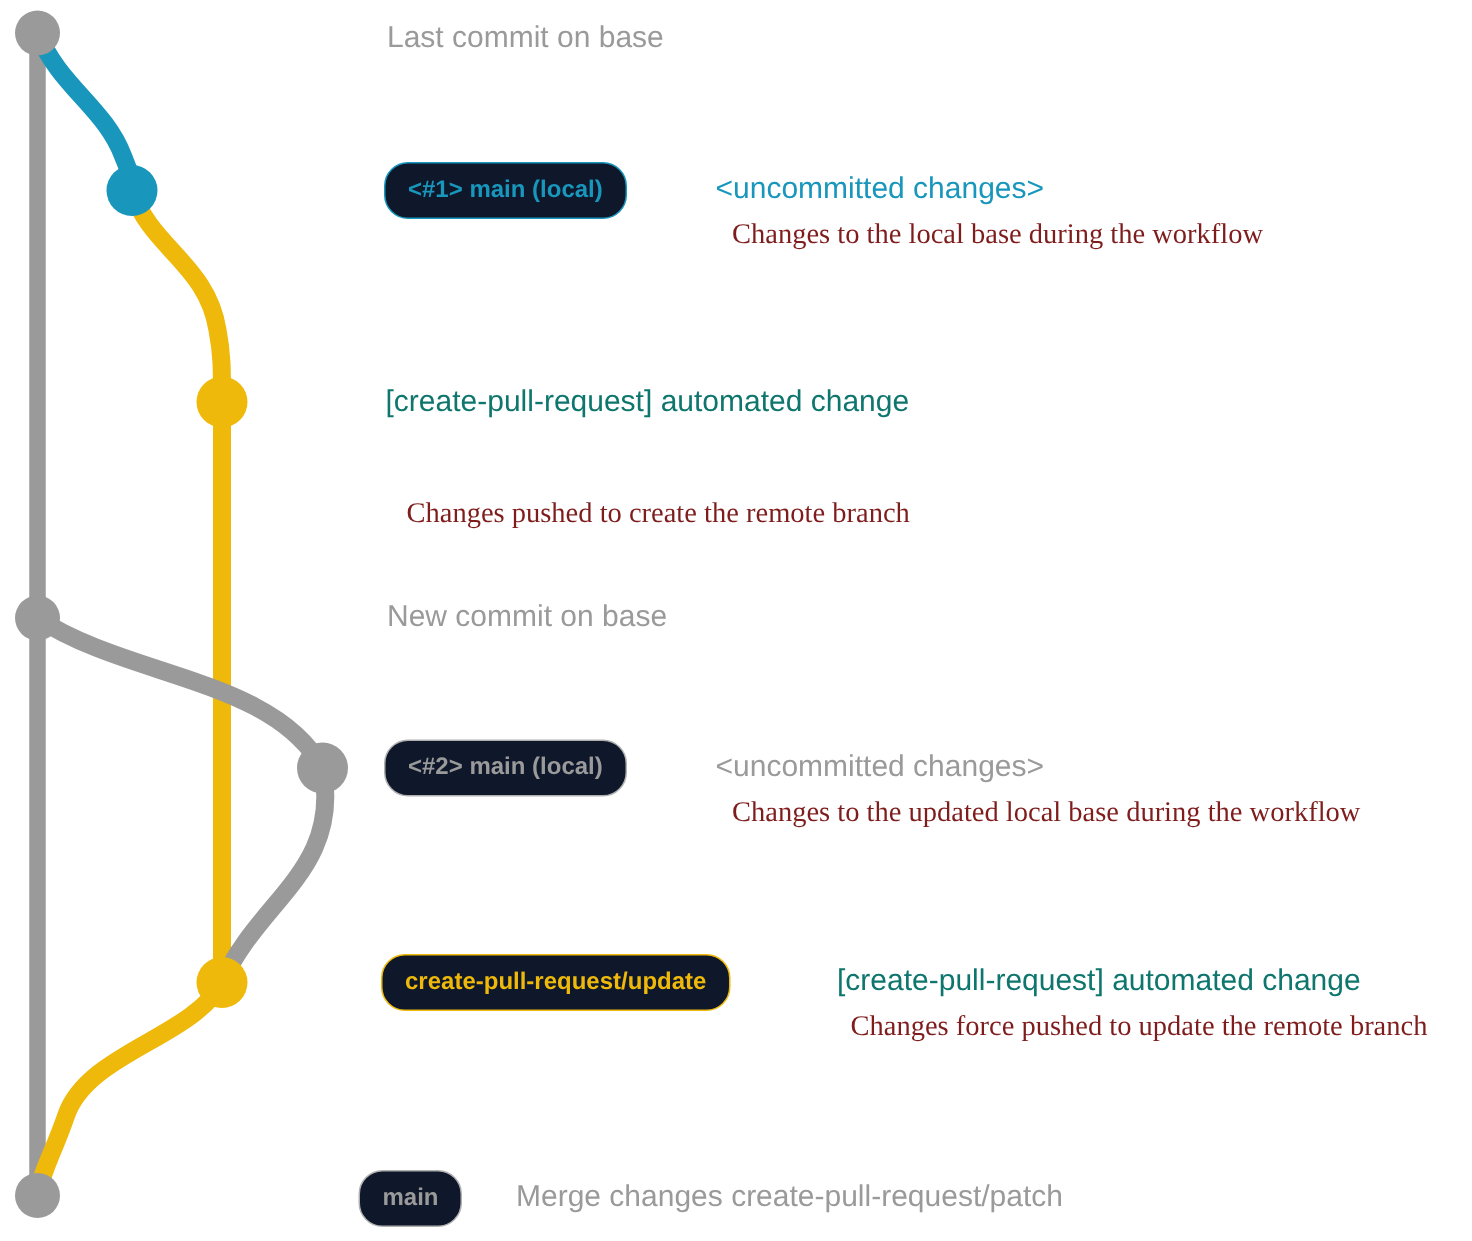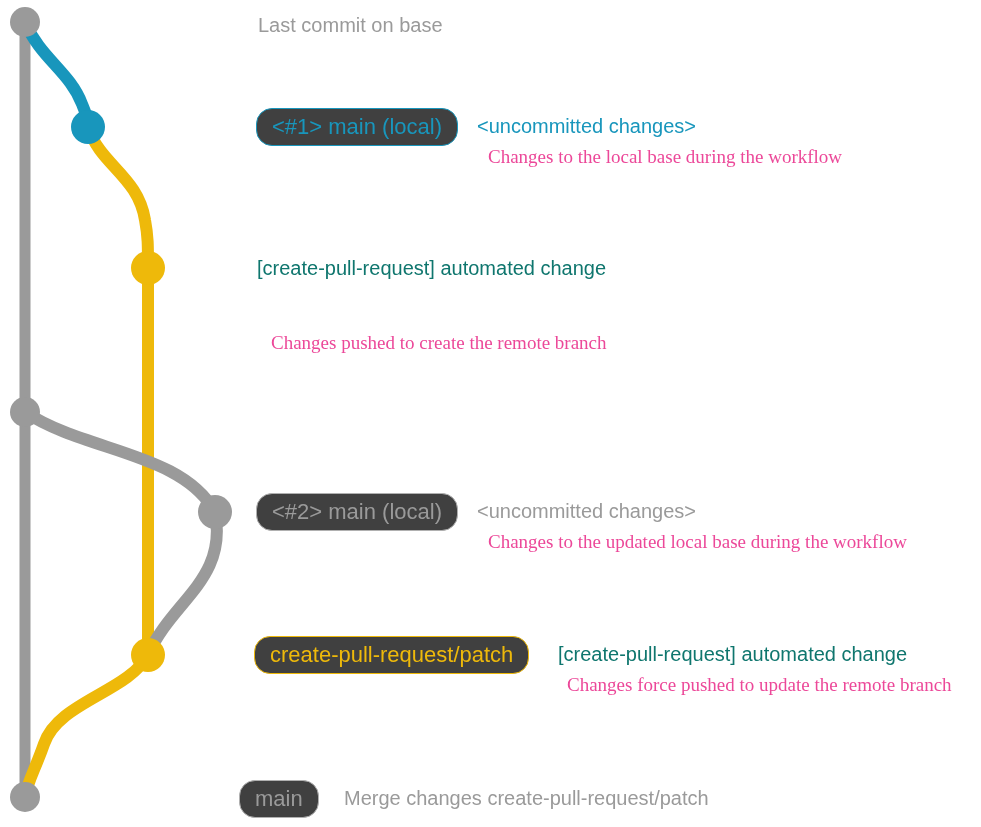--- a/index.html
+++ b/index.html
@@ -29,32 +29,33 @@
   }
   .lbl.gray   { color: #9a9a9a; }
   .lbl.blue   { color: #1896bc; }
   .lbl.yellow { color: #0f766e; }
   .caption {
     position: absolute;
     white-space: nowrap;
     font-family: "Liberation Serif", serif;
     font-size: 19px;
     line-height: 23px;
-    color: #ec4899;
+    color: #7f1d1d;
   }
   .badge {
     position: absolute;
     white-space: nowrap;
-    font-size: 22px;
+    font-size: 16px;
     line-height: 24px;
     padding: 6px 15px;
     border: 1.5px solid;
     border-radius: 16px;
-    background: #404040;
+    background: #0f172a;
     box-sizing: border-box;
+    font-weight: bold;
   }
   .badge.blue   { color: #1896bc; border-color: #1896bc; }
   .badge.gray   { color: #9a9a9a; border-color: #b0b0b0; }
   .badge.yellow { color: #eeb90a; border-color: #eeb90a; }
 </style>
 </head>
 <body>
 
 <div class="stage">
 
@@ -81,25 +82,26 @@
 
   <div class="lbl gray" style="left:258px; top:13px;">Last commit on base</div>
 
   <div class="badge blue" style="left:256px; top:108px;">&lt;#1&gt; main (local)</div>
   <div class="lbl blue" style="left:477px; top:114px;">&lt;uncommitted changes&gt;</div>
   <div class="caption" style="left:488px; top:145px;">Changes to the local base during the workflow</div>
 
   <div class="lbl yellow" style="left:257px; top:256px;">[create-pull-request] automated change</div>
   <div class="caption" style="left:271px; top:288px;margin-top:43px;">Changes pushed to create the remote branch</div>
 
+  <div class="lbl gray" style="left:258px; top:399px;">New commit on base</div>
 
   <div class="badge gray" style="left:256px; top:493px;">&lt;#2&gt; main (local)</div>
   <div class="lbl gray" style="left:477px; top:499px;">&lt;uncommitted changes&gt;</div>
   <div class="caption" style="left:488px; top:530px;">Changes to the updated local base during the workflow</div>
 
-  <div class="badge yellow" style="left:254px; top:636px;">create-pull-request/patch</div>
+  <div class="badge yellow" style="left:254px; top:636px;">create-pull-request/update</div>
   <div class="lbl yellow" style="left:558px; top:642px;">[create-pull-request] automated change</div>
   <div class="caption" style="left:567px; top:673px;">Changes force pushed to update the remote branch</div>
 
   <div class="badge gray" style="left:239px; top:780px;">main</div>
   <div class="lbl gray" style="left:344px; top:786px;">Merge changes create-pull-request/patch</div>
 
 </div>
 
 </body></html>

